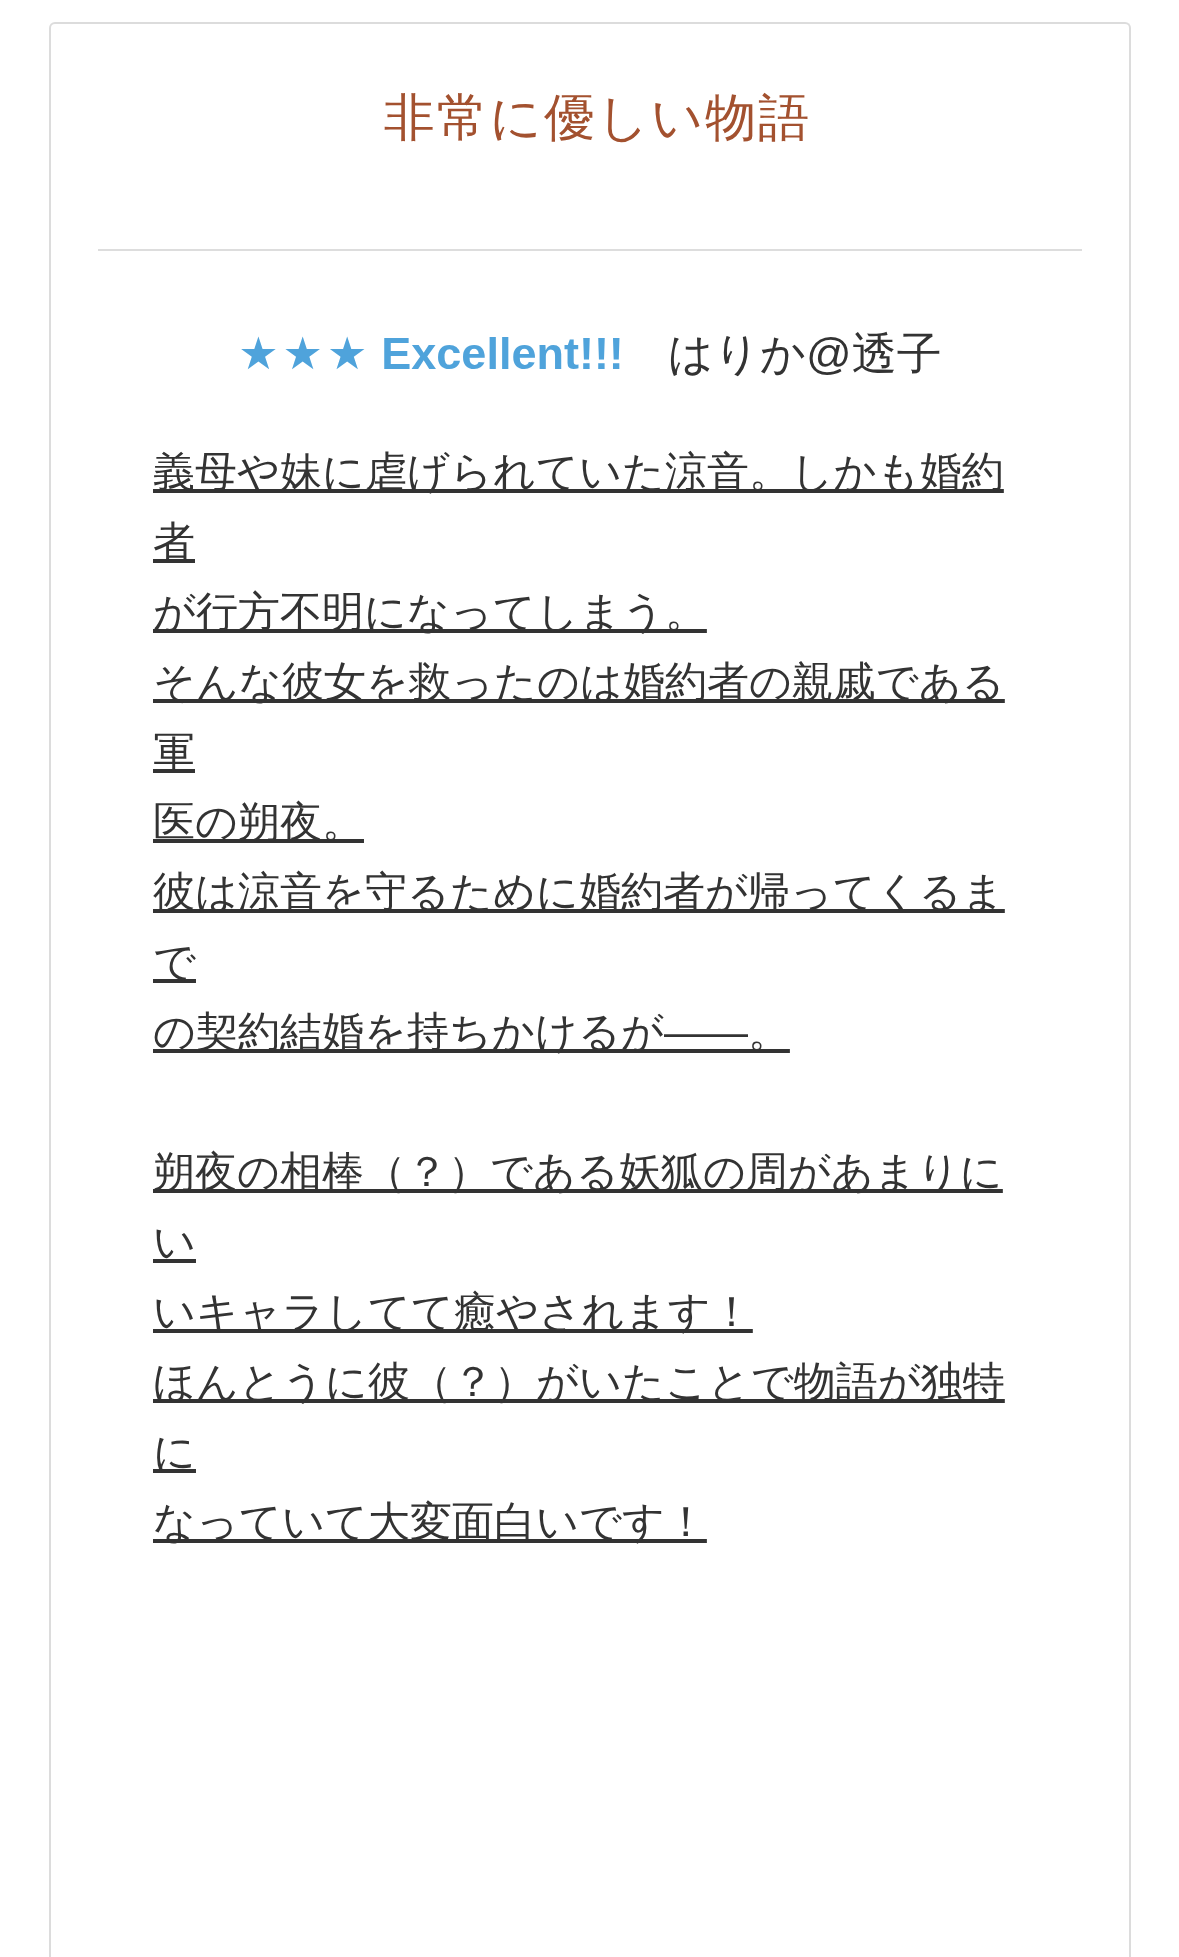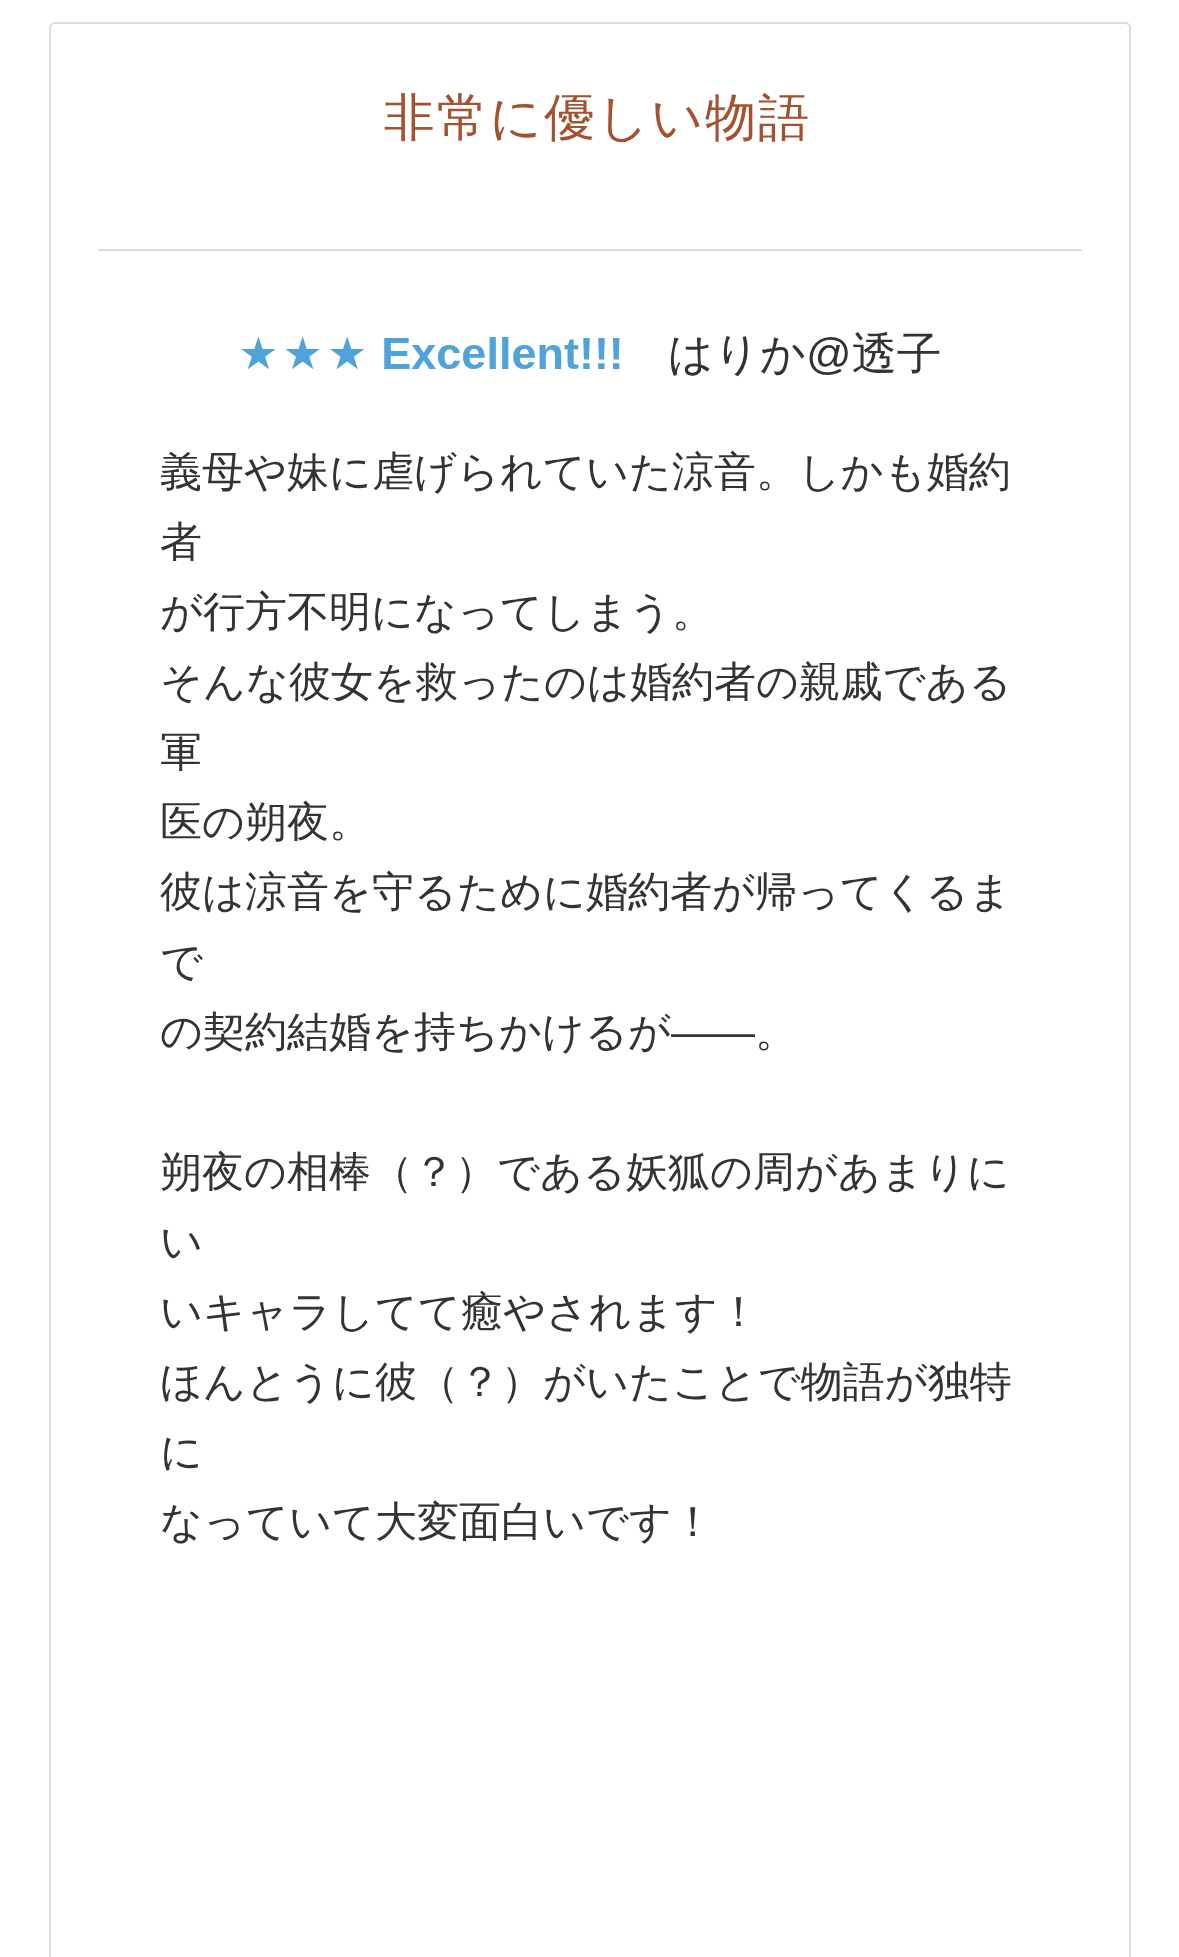--- a/index.html
+++ b/index.html
@@ -63,22 +63,23 @@
     margin-left:44px;
   }
   .review-body{
     width:890px;
     margin:48px auto 0 auto;
     font-size:42px;
     line-height:70px;
     color:var(--body-text);
   }
   .review-body p{
-    margin:0 0 70px 15px;
+    margin:0 0 70px 8px;
     white-space:pre-line;
+    text-decoration:underline;
   }
   .review-body p:last-child{margin-bottom:0;}
 </style>
 </head>
 <body>
 
 <div class="card">
 
   <h1 class="page-title">非常に優しい物語</h1>
 

